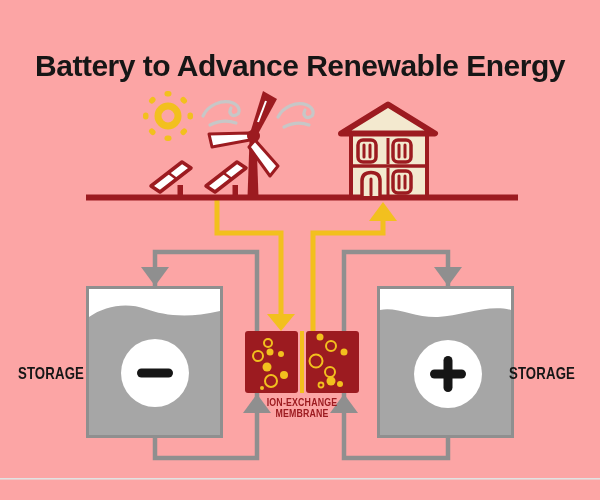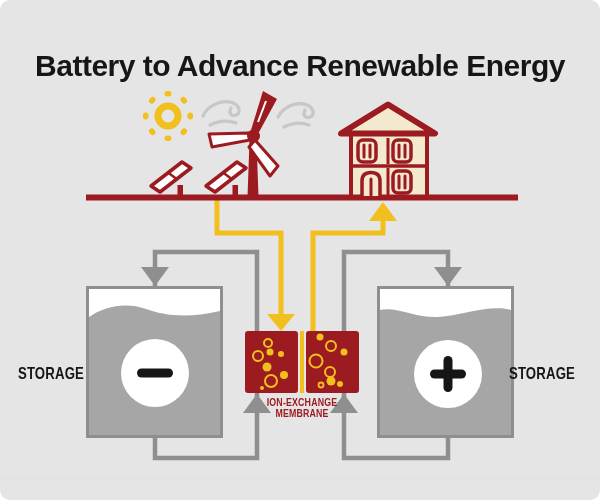--- a/index.html
+++ b/index.html
@@ -1,20 +1,19 @@
 <!DOCTYPE html>
 <html style="--dark-red: #9C1B20; --yellow: #F2C01E; --pipe-gray: #8F8F8F; --liquid-gray: #A6A6A6; --wind-gray: #C7C7C7; --cream: #F3E9CF; --text: #161616; --divider-gray: #E2E2E2;"><head>
 <meta charset="utf-8">
 <style>
   html,body{margin:0;padding:0;background:#fff;}
   .stage{
     position:relative;width:600px;height:500px;overflow:hidden;
-    background:#e5e5e5;
+    background:#fca5a5;
     font-family:"Liberation Sans",sans-serif;
-    border-radius:10px;
   }
   .title{
     position:absolute;top:49px;left:0;width:600px;text-align:center;
     font-size:30px;line-height:34px;font-weight:bold;letter-spacing:-0.5px;
     color:var(--text,#161616);white-space:nowrap;
   }
   .storage-label{
     position:absolute;width:90px;text-align:center;top:364px;
     font-size:16.5px;font-weight:bold;letter-spacing:0.2px;
     color:var(--text,#161616);

